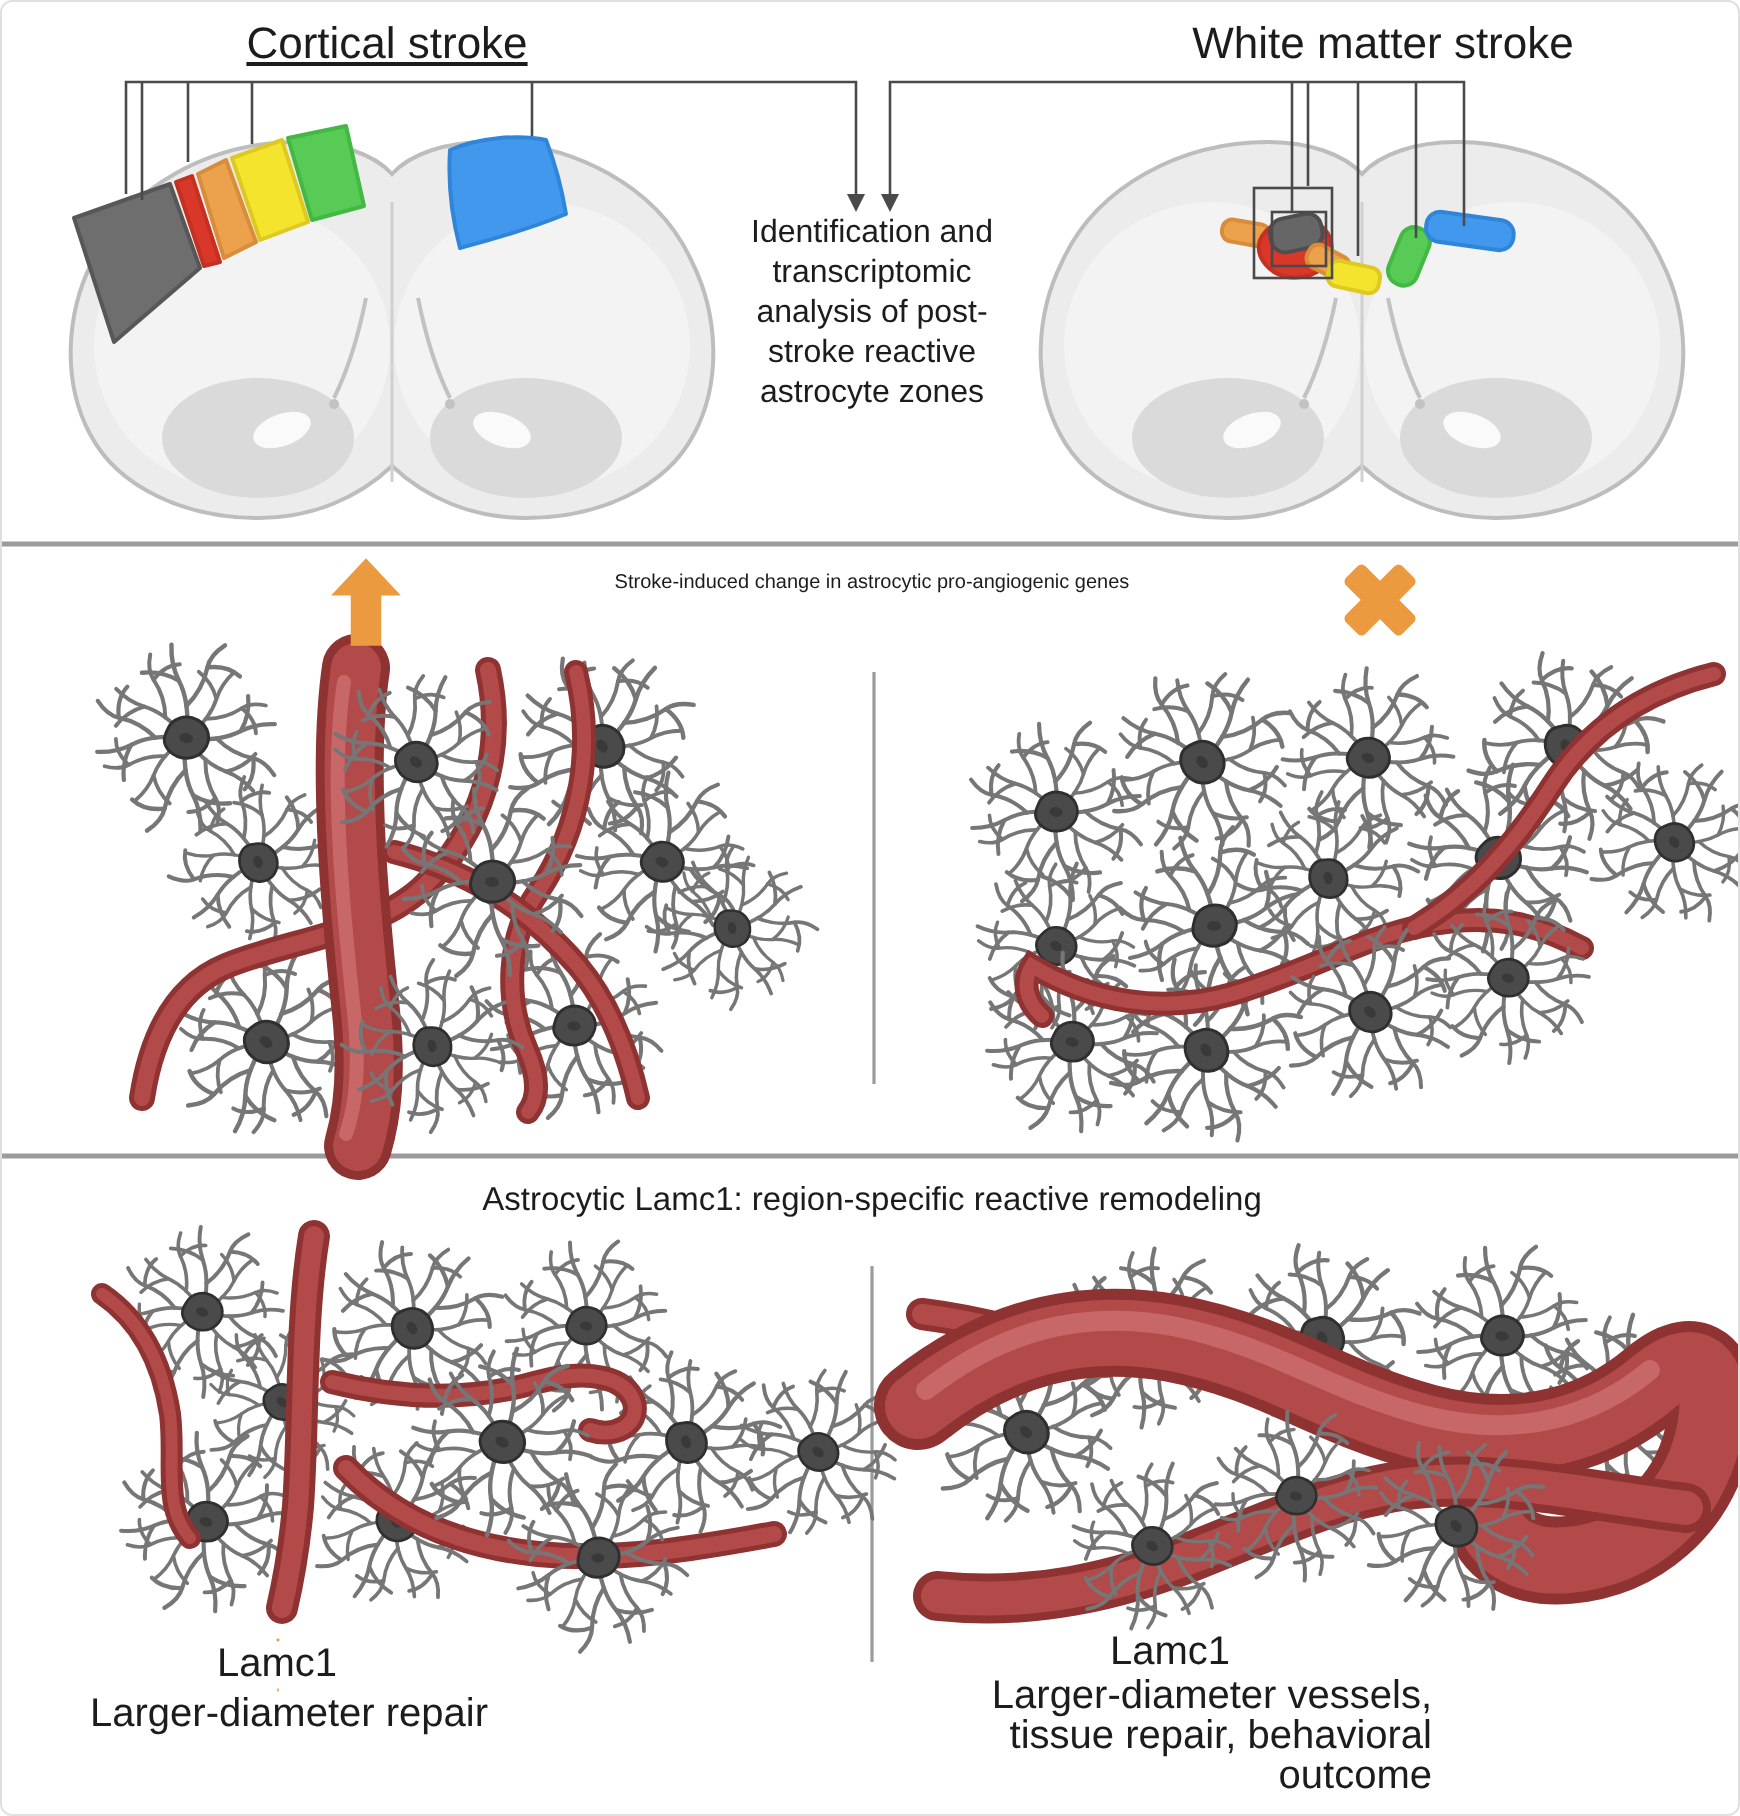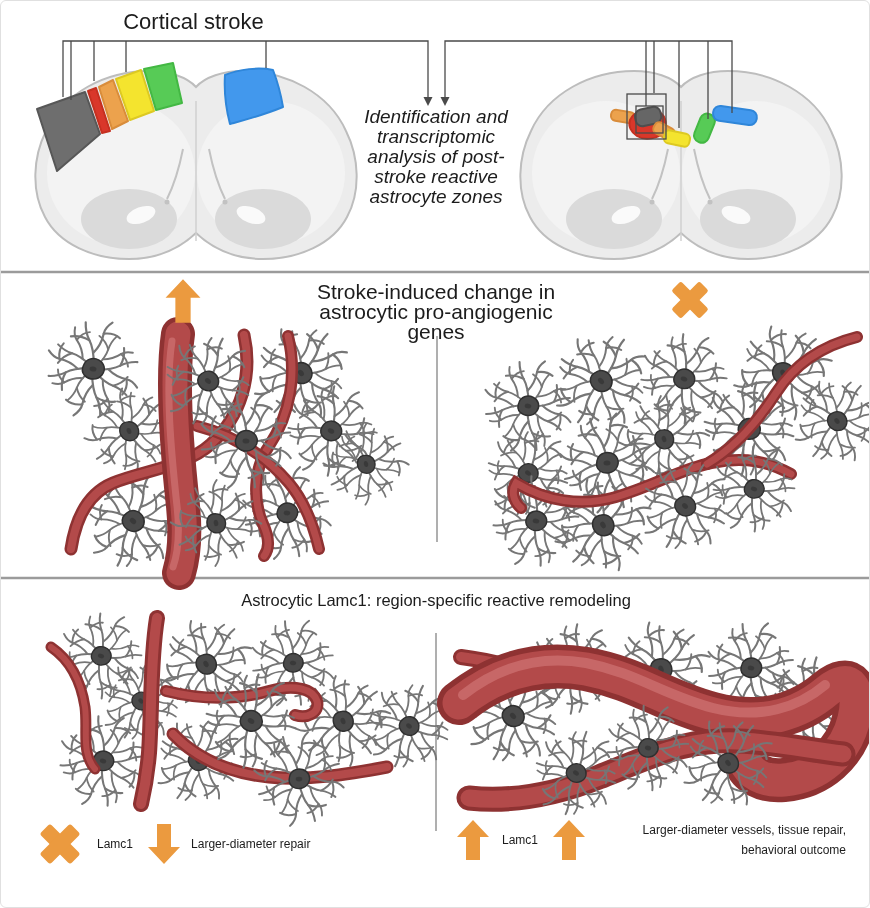--- a/index.html
+++ b/index.html
@@ -4,25 +4,25 @@
 <style>
   html,body{margin:0;padding:0;background:#fff;}
   .canvas{
     position:relative;width:870px;height:908px;background:#fff;overflow:hidden;
     border:1px solid #e0e0e0;border-radius:6px;box-sizing:border-box;
     font-family:"Liberation Sans", sans-serif;color:var(--text,#1c1c1c);
   }
   .art{position:absolute;left:0;top:0;width:870px;height:908px;}
   .overlay{position:absolute;text-align:center;}
   .panel-title{font-size:22px;line-height:26px;}
-  .small-caption{font-size:19px;line-height:20px;font-style:italic;}
-  .mid-caption{font-size:21px;line-height:20px;}
+  .small-caption{font-size:16px;line-height:20px;}
+  .mid-caption{font-size:10px;line-height:20px;}
   .bottom-caption{font-size:16.5px;line-height:20px;}
   .credit{position:absolute;font-size:16px;}
-  .label-row{position:absolute;display:flex;align-items:center;font-size:12px;}
+  .label-row{position:absolute;display:flex;align-items:center;font-size:20px;flex-direction:column;}
   .label-row .gene{margin:0 14px 0 12px;}
   .label-row .effect{margin-left:10px;}
   .label-row .effect.two-line{width:250px;text-align:right;line-height:20px;}
   .ind{position:absolute;}
   .fill-accent{fill:var(--accent_orange,#EB9A3F);}
   .conn{stroke:var(--connector,#4a4a4a);stroke-width:1.3;fill:none;}
   .conn-rect{stroke:var(--connector,#4a4a4a);stroke-width:1.3;fill:none;}
   .arrowhead{fill:var(--connector,#4a4a4a);}
   .brain-body{fill:var(--brain_fill,#ececec);stroke:var(--brain_stroke,#bdbdbd);stroke-width:2;}
   .brain-inner{fill:#f3f3f3;}
@@ -226,21 +226,22 @@
         <path class="vm" stroke-width="17" d="M468,797 C515,802 558,792 598,776 C648,756 678,742 718,740 C758,738 800,748 842,753"></path>
       </g>
       <g>
         <use href="#astro-base" transform="translate(647 747) rotate(15) scale(0.9)"></use>
         <use href="#astro-base" transform="translate(727 762) rotate(55) scale(0.95)"></use>
         <use href="#astro-base" transform="translate(575 772) rotate(35) scale(0.9)"></use>
       </g>
     </g>
   </svg>
 
-  <div class="overlay panel-title" style="left:60px;top:8px;width:265px;">Cortical stroke</div>
+  <div class="overlay panel-title" style="left:60px;top:8px;width:265px;text-decoration:underline;">Cortical stroke</div>
+  <div class="overlay panel-title" style="left:558px;top:8px;width:265px;">White matter stroke</div>
   <div class="overlay small-caption" style="left:360px;top:106px;width:150px;">Identification and transcriptomic analysis of post-stroke reactive astrocyte zones</div>
 
   <div class="overlay mid-caption" style="left:300px;top:281px;width:270px;">Stroke-induced change in astrocytic pro-angiogenic genes</div>
   <svg class="ind" style="left:163px;top:276px;width:38px;height:48px;" viewBox="0 0 34 44">
       <use href="#icon-arrow-up" width="34" height="44"></use>
     </svg>
   <svg class="ind" style="left:666px;top:276px;width:46px;height:46px;" viewBox="0 0 44 44">
       <use href="#icon-cross" width="44" height="44"></use>
     </svg>
 

